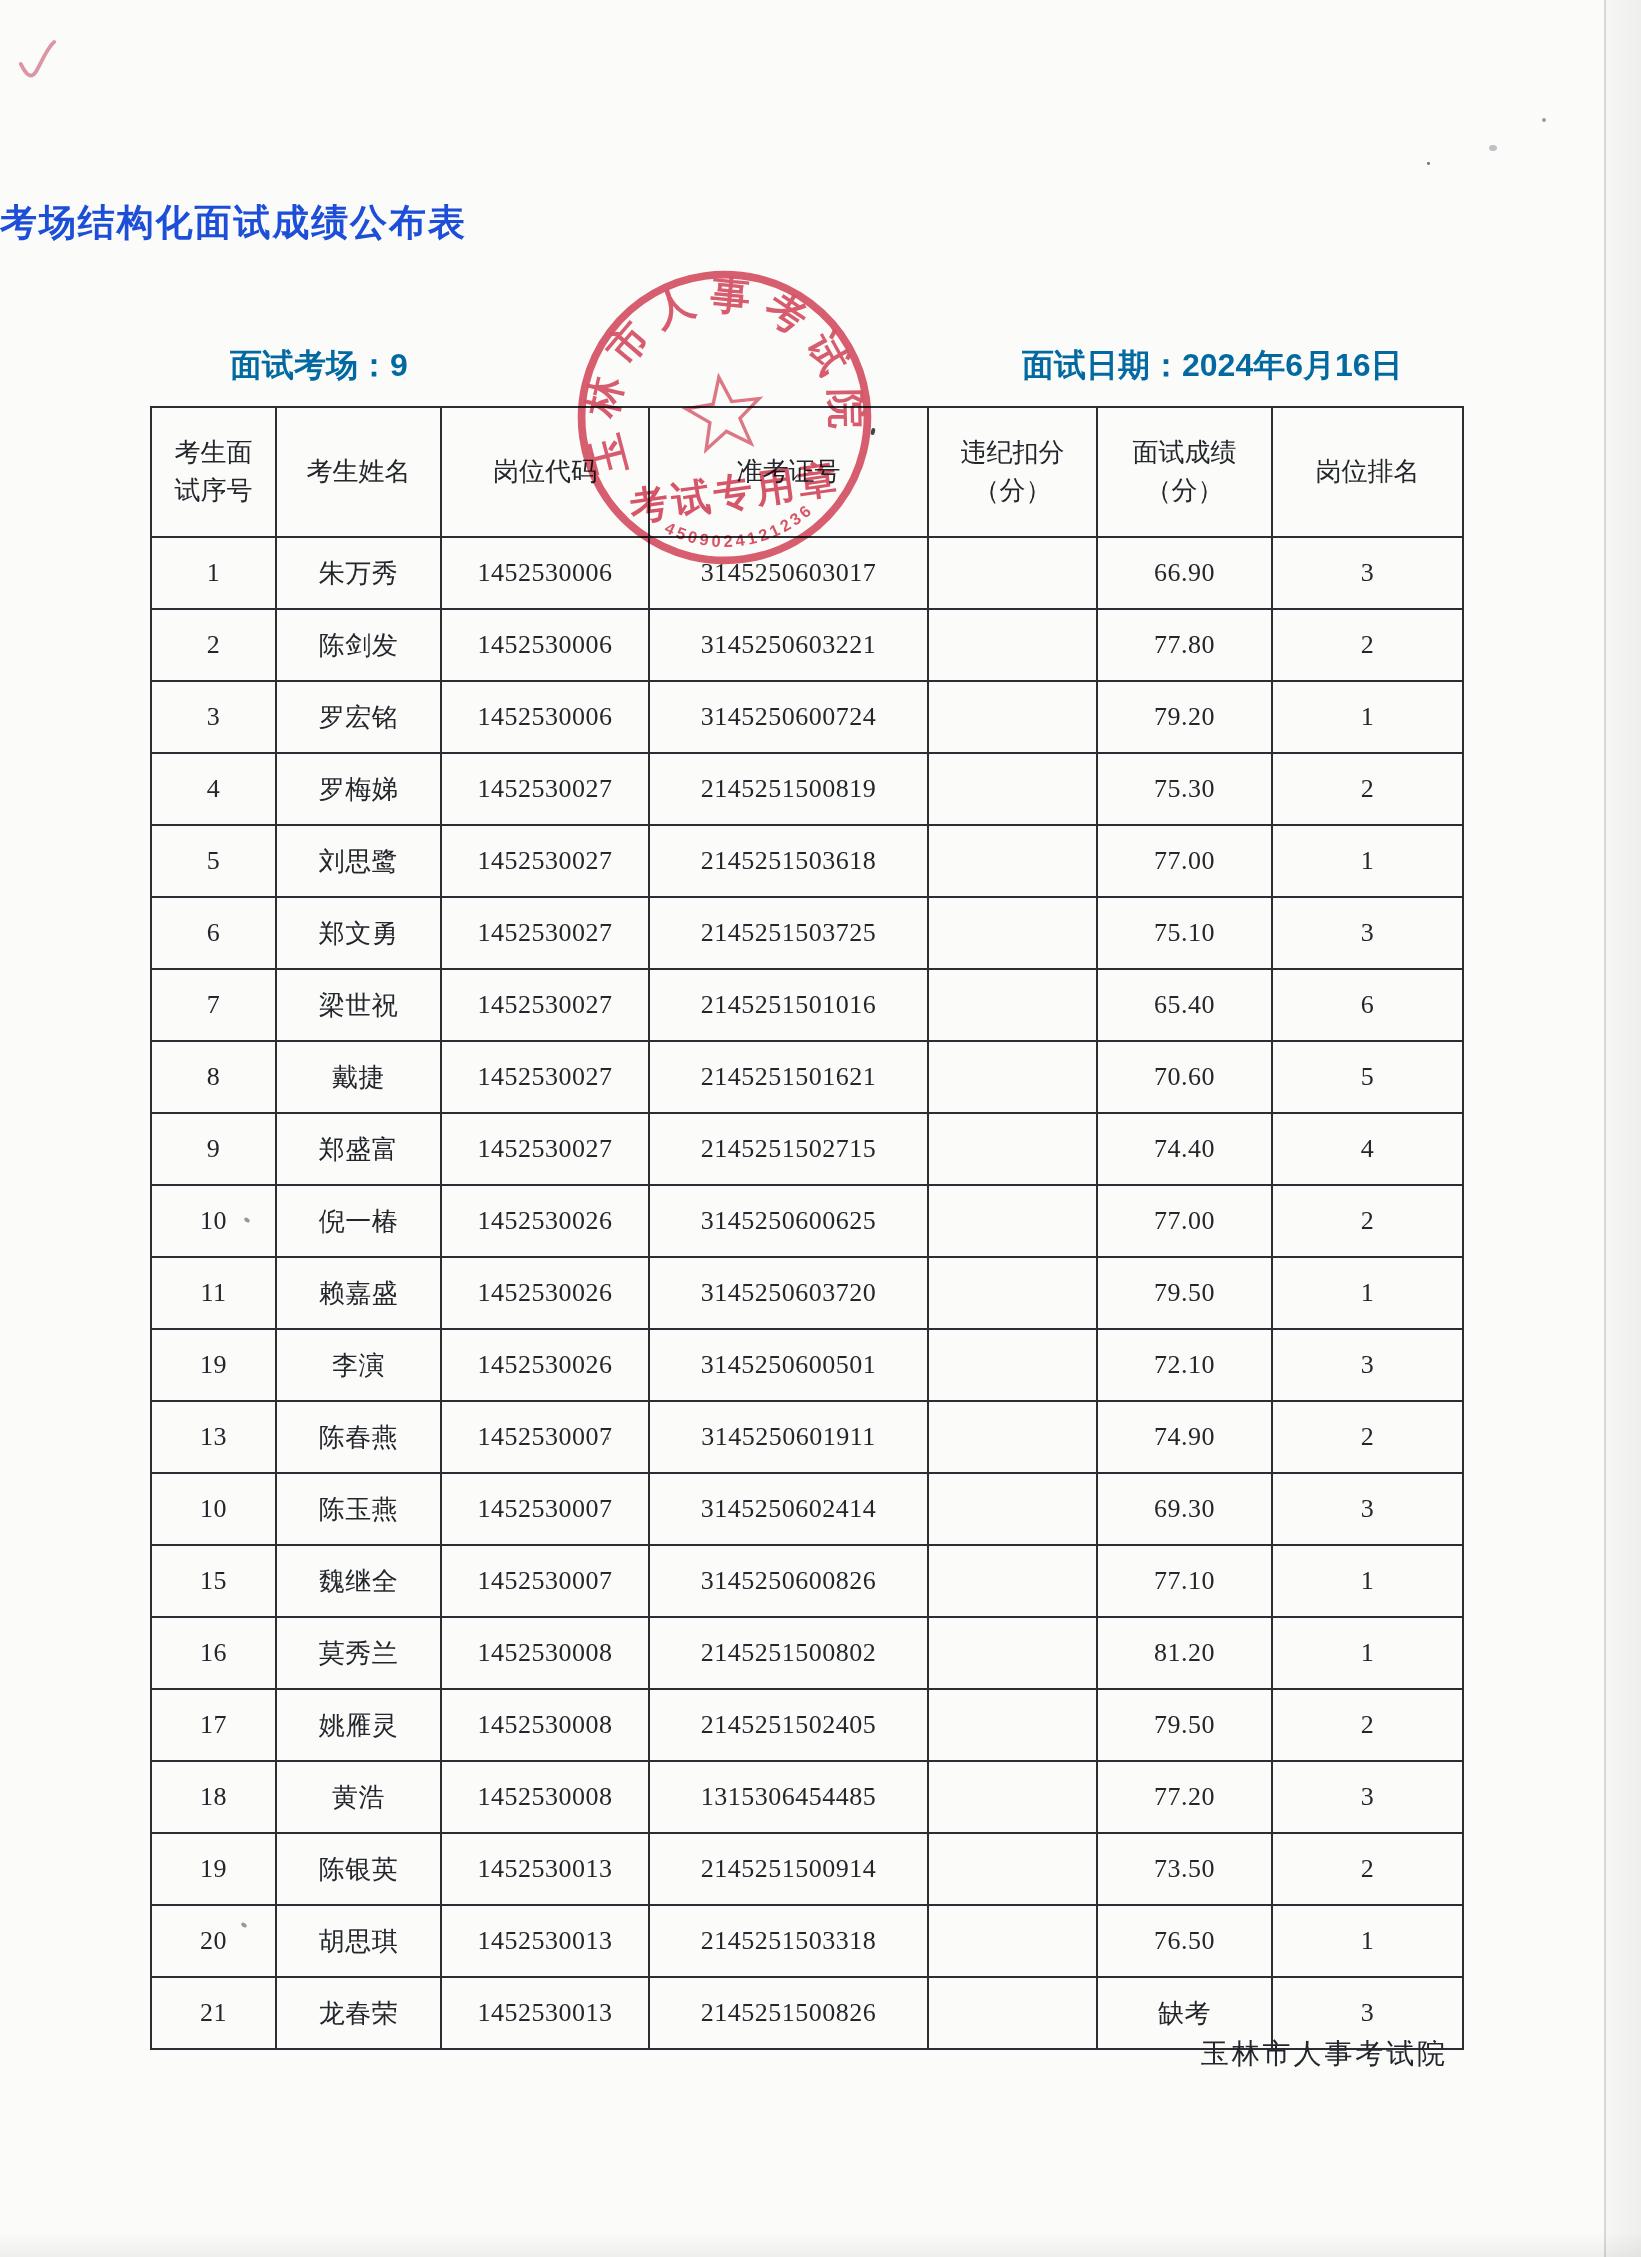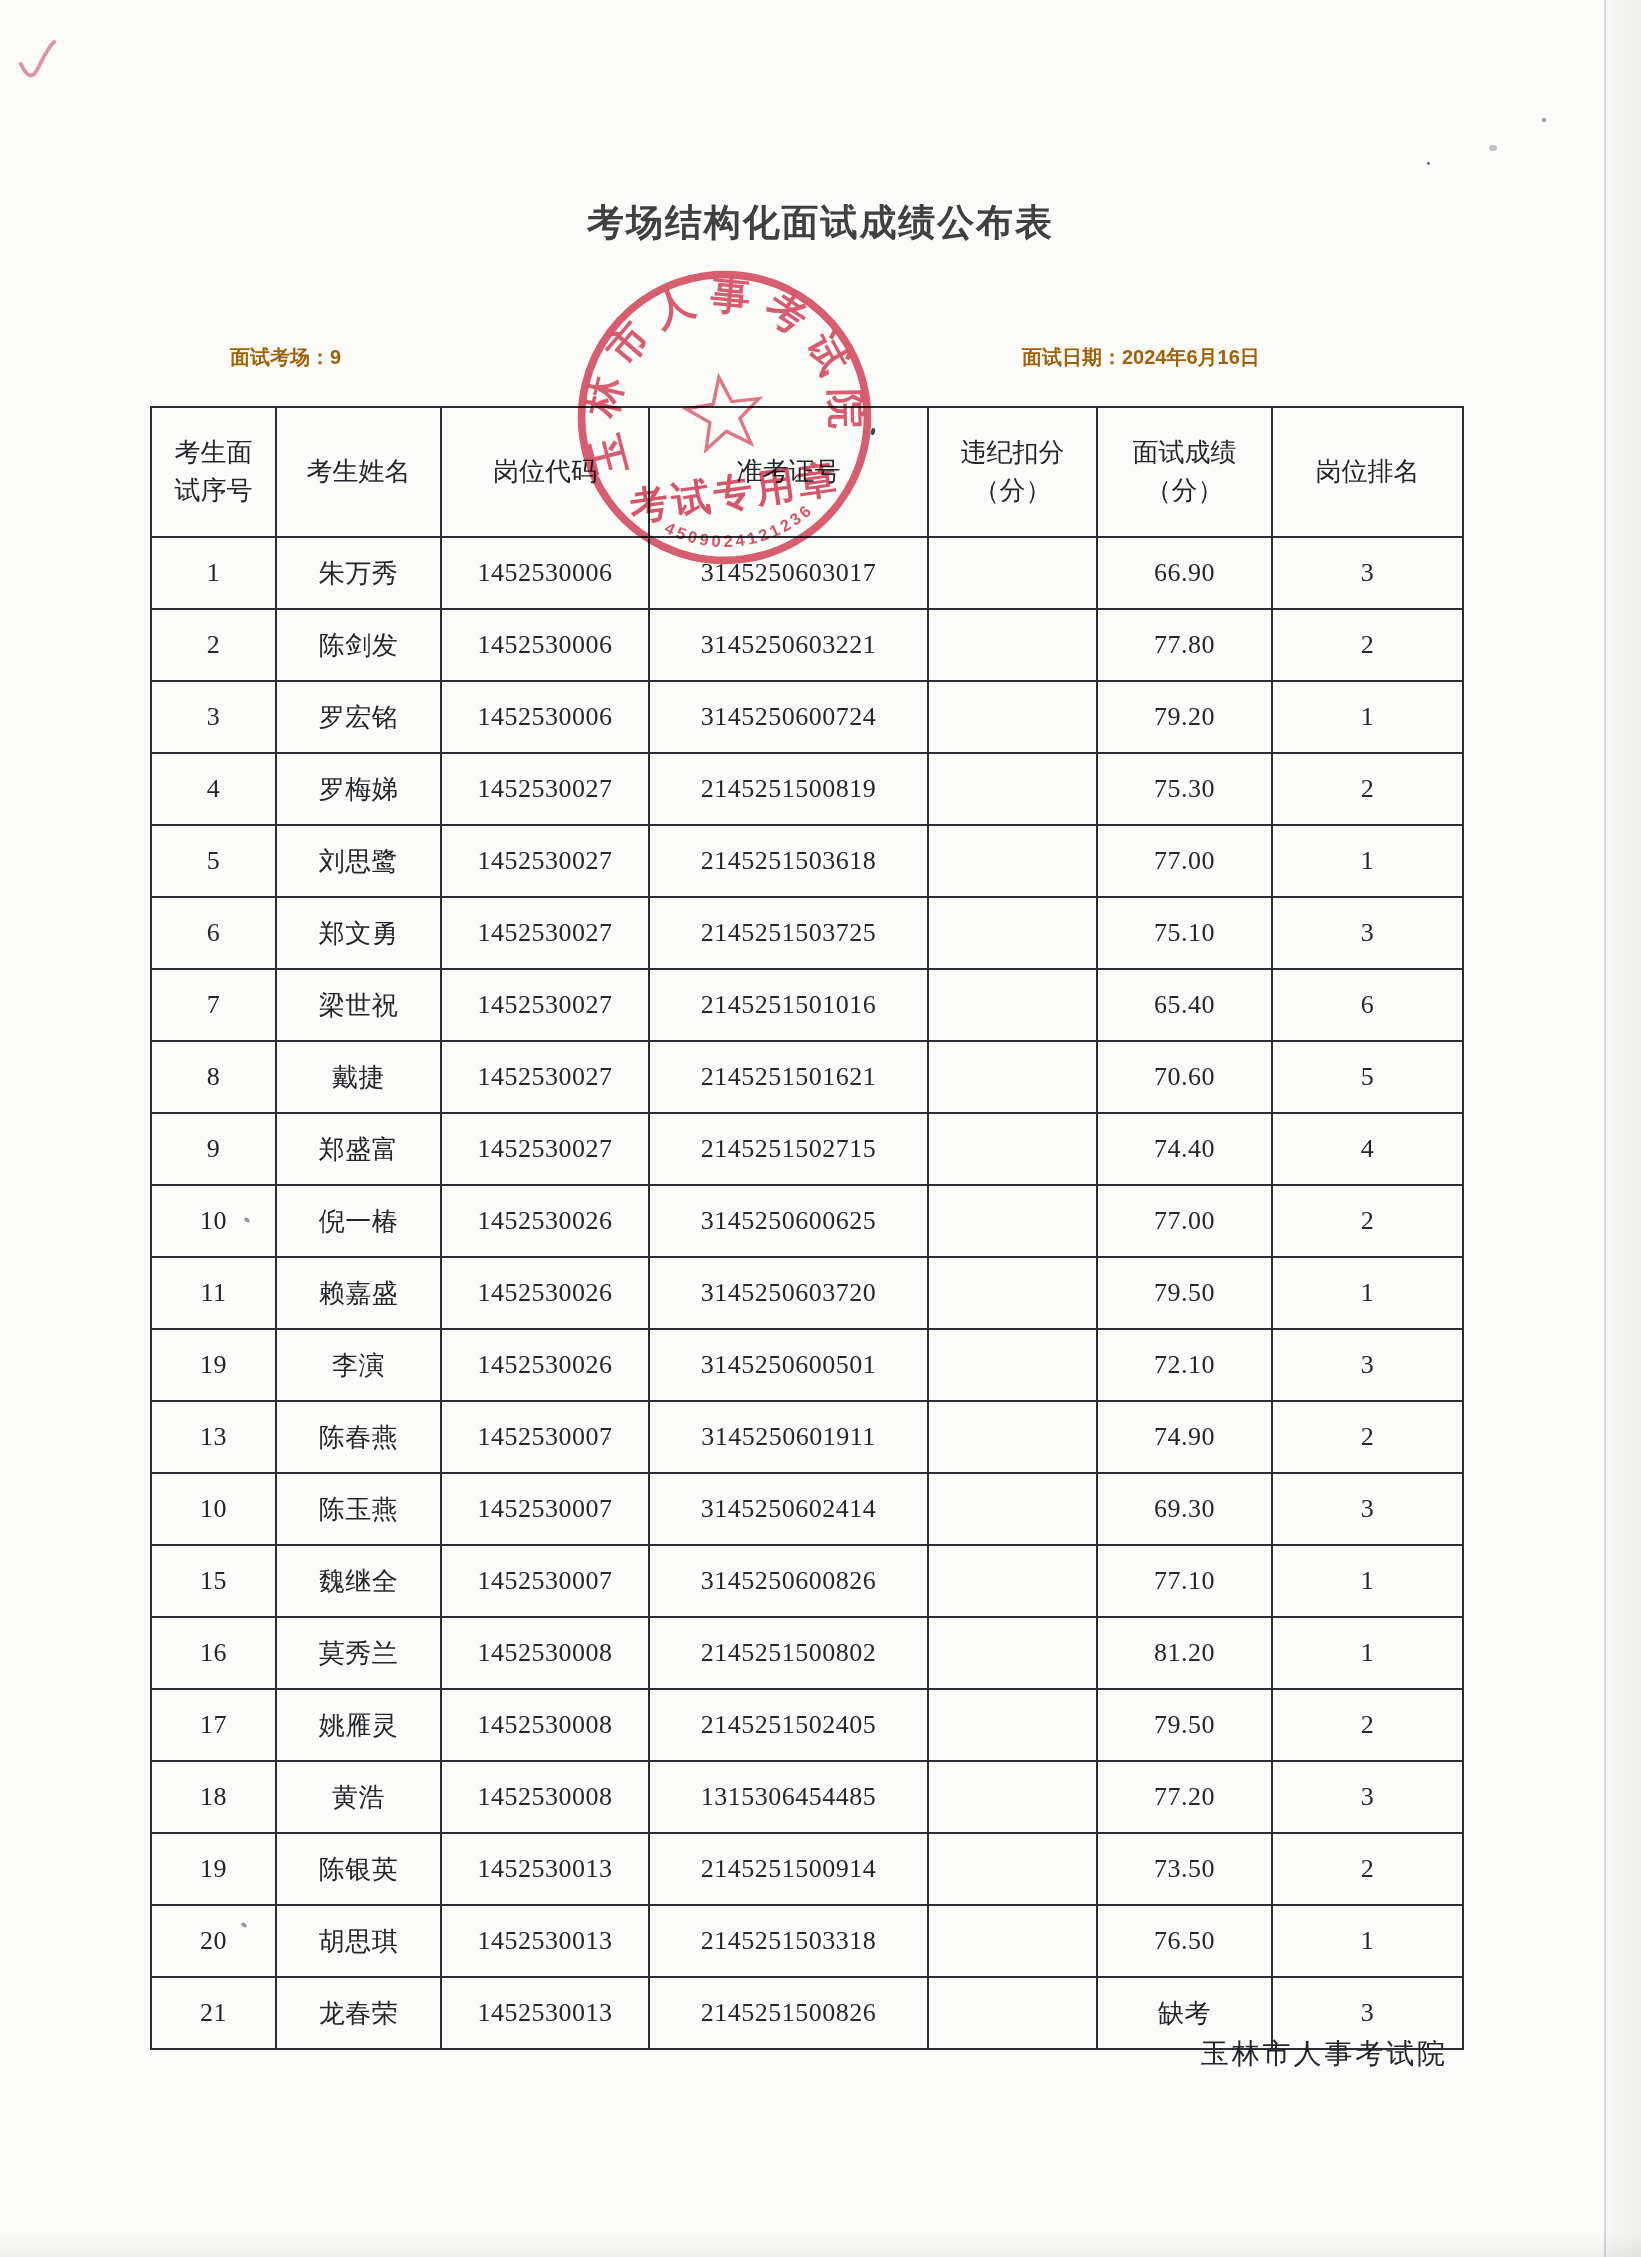--- a/index.html
+++ b/index.html
@@ -4,26 +4,26 @@
 <style>
   html,body { margin:0; padding:0; background:#ffffff; }
   .page {
     position:relative; width:1641px; height:2257px;
     background:#fbfbf9; overflow:hidden;
     font-family:"Liberation Serif", serif;
     color:#23262b;
   }
   .title {
     position:absolute; top:198px; left:0; width:100%;
-    text-align:center; font-size:37px; font-weight:700; letter-spacing:1.9px;
-    font-family:"Liberation Sans", sans-serif; color:#404040;
+    text-align:left; font-size:37px; font-weight:700; letter-spacing:1.9px;
+    font-family:"Liberation Sans", sans-serif; color:#1d4ed8;
   }
   .meta-room, .meta-date {
-    position:absolute; top:344px; font-size:20px; font-weight:700;
-    font-family:"Liberation Sans", sans-serif; color:#a16207;
+    position:absolute; top:344px; font-size:32px; font-weight:700;
+    font-family:"Liberation Sans", sans-serif; color:#0369a1;
   }
   .meta-room { left:230px; }
   .meta-date { left:1022px;text-align:center; }
 
   table.score {
     position:absolute; left:150px; top:406px; width:1311px;
     border-collapse:collapse; table-layout:fixed;
     font-size:26px; color:#23262b;
   }
   table.score, table.score th, table.score td { border:2.9px solid #2b2e32; }

